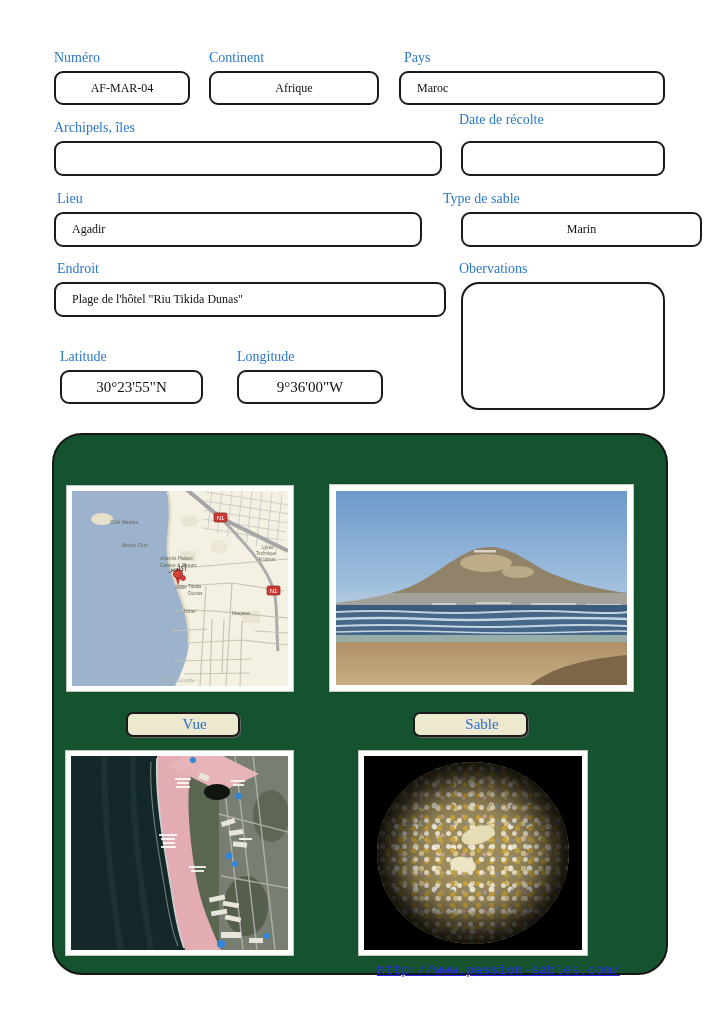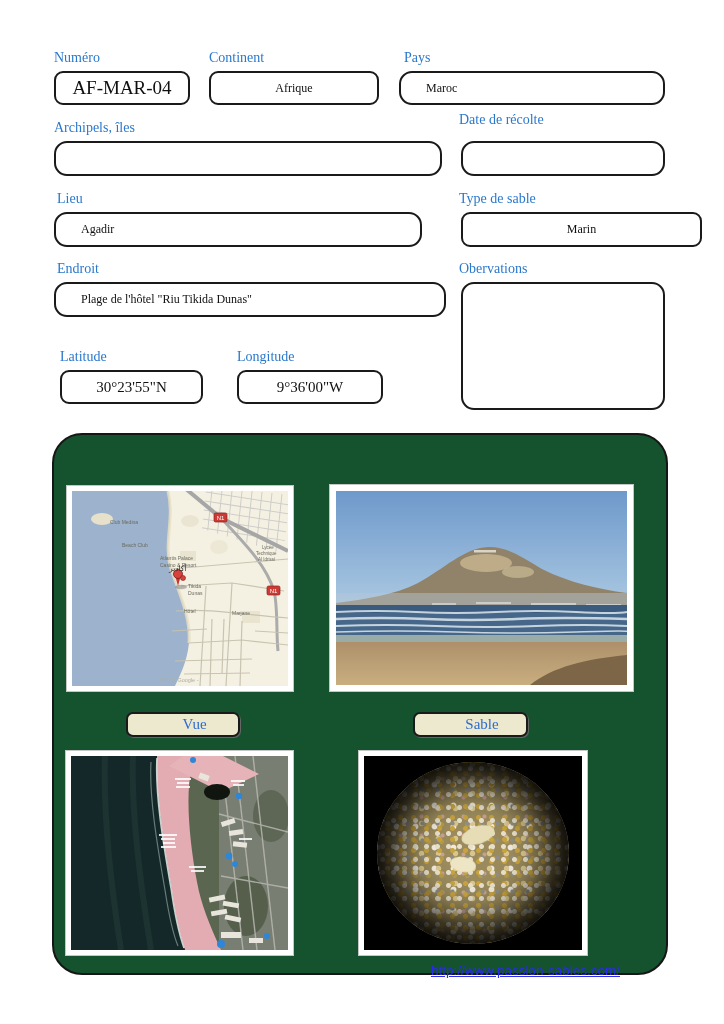--- a/index.html
+++ b/index.html
@@ -5,29 +5,29 @@
   html,body { margin:0; padding:0; background:#ffffff; }
   .page { position:relative; width:724px; height:1024px; background:#ffffff;
           font-family:"Liberation Serif", serif; overflow:hidden; }
 
   
   .flabel { position:absolute; color:#2A78CC; font-size:14px; white-space:nowrap; }
   .fbox { position:absolute; background:#fff; border:2px solid #1a1a1a; border-radius:9px;
           box-sizing:border-box; display:flex; align-items:center; font-size:12px; color:#101010;
           white-space:nowrap; overflow:hidden; }
   .fbox.center { justify-content:center; }
-  .fbox.left { padding-left:25px;border-radius:13px; }
-
-  .lbl-numero{left:54px;top:50px}   .box-numero{left:54px;top:71px;width:136px;height:34px;font-size:19px}
+  .fbox.left { padding-left:16px; }
+
+  .lbl-numero{left:54px;top:50px}   .box-numero{left:54px;top:71px;width:136px;height:34px;font-size:12px}
   .lbl-continent{left:209px;top:50px} .box-continent{left:209px;top:71px;width:170px;height:34px}
   .lbl-pays{left:404px;top:50px}    .box-pays{left:399px;top:71px;width:266px;height:34px}
   .lbl-archipels{left:54px;top:120px} .box-archipels{left:54px;top:141px;width:388px;height:35px}
   .lbl-date{left:459px;top:112px}   .box-date{left:461px;top:141px;width:204px;height:35px}
   .lbl-lieu{left:57px;top:191px}    .box-lieu{left:54px;top:212px;width:368px;height:35px}
-  .lbl-type{left:459px;top:191px}   .box-type{left:461px;top:212px;width:241px;height:35px}
+  .lbl-type{left:443px;top:191px}   .box-type{left:461px;top:212px;width:241px;height:35px}
   .lbl-endroit{left:57px;top:261px} .box-endroit{left:54px;top:282px;width:392px;height:35px}
   .lbl-obs{left:459px;top:261px}    .box-obs{left:461px;top:282px;width:204px;height:128px;border-radius:18px;align-items:flex-start}
   .lbl-lat{left:60px;top:349px}     .box-lat{left:60px;top:370px;width:143px;height:34px;font-size:15px}
   .lbl-lon{left:237px;top:349px}    .box-lon{left:237px;top:370px;width:146px;height:34px;font-size:15px}
 
   
   .panel { position:absolute; left:52px; top:433px; width:616px; height:542px;
            background:#14532d; border:2px solid #161616; border-radius:30px; box-sizing:border-box; }
   .imgframe { position:absolute; background:#ffffff; border:1px solid #C6C6C6; padding:5px; box-sizing:border-box; }
   .imgframe svg { display:block; width:100%; height:100%; }
@@ -55,21 +55,21 @@
       radial-gradient(circle, #F0EADC 0 2.4px, rgba(0,0,0,0) 3.4px),
       radial-gradient(circle, #B59A4A 0 2px, rgba(0,0,0,0) 3px),
       radial-gradient(circle, #C7A094 0 1.5px, rgba(0,0,0,0) 2.5px);
     background-size: 11px 13px, 13px 11px, 15px 17px, 17px 15px, 19px 21px, 13px 17px, 21px 19px;
     background-position: 0 0, 4px 6px, 8px 2px, 2px 9px, 10px 12px, 6px 3px, 13px 7px;
     box-shadow: inset 0 0 34px 20px rgba(0,0,0,0.97); }
   .shell { position:absolute; background:#E6DCB6; border-radius:50%; filter:blur(0.7px); }
   .shell.s1 { left:44%; top:35%; width:34px; height:18px; transform:rotate(-18deg); }
   .shell.s2 { left:38%; top:52%; width:26px; height:15px; transform:rotate(10deg); background:#EDE5C4; }
 
-  .footer-link { position:absolute; top:963px; right:104px; font-family:Liberation Sans, sans-serif;
+  .footer-link { position:absolute; top:963px; right:104px; font-family:Liberation Mono, monospace;
                  font-size:13.5px; color:#2B2BE8; text-decoration:underline; }
 
   .map-text { font-family:"Liberation Sans",sans-serif; fill:#6A6A60; }
 </style>
 </head>
 <body>
 
 <div class="page">
 
   <div class="flabel lbl-numero">Numéro</div>

